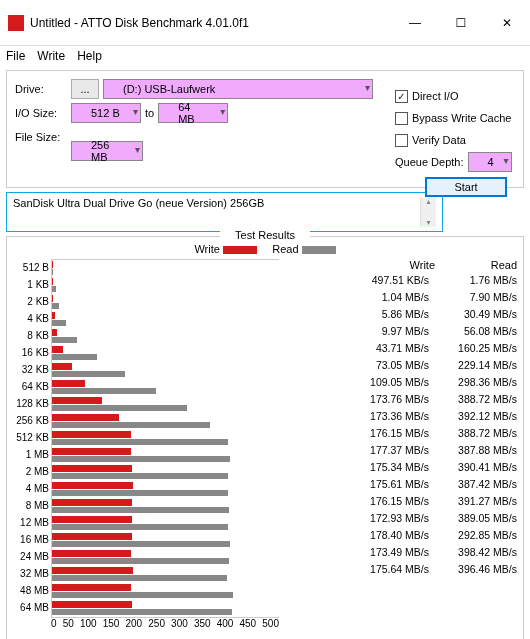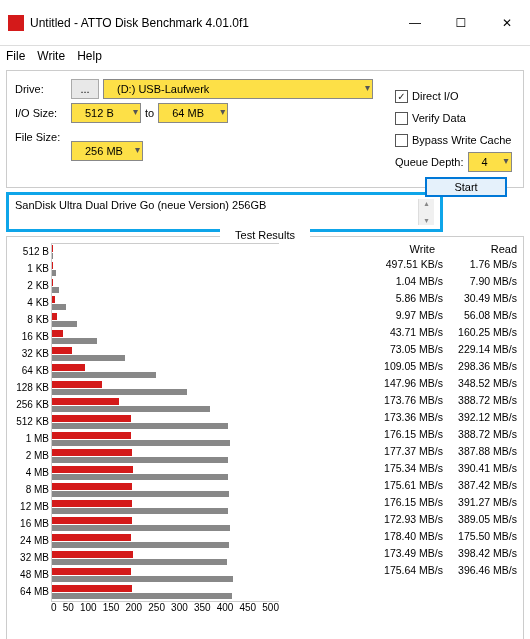--- a/index.html
+++ b/index.html
@@ -11,33 +11,33 @@
   .win-controls { display: flex; height: 100%; }
   .win-btn { width: 46px; display: flex; align-items: center; justify-content: center; font-size: 12px; font-family: sans-serif; }
   
   .menubar { display: flex; height: 20px; align-items: center; padding: 0 6px; gap: 12px; font-size: 12px; }
   
   .groupbox { border: 1px solid #ccc; margin: 4px 6px; padding: 6px 8px; position: relative; }
   
   .config-row { display: flex; align-items: center; height: 24px; gap: 4px; }
   .config-label { width: 52px; }
   .drive-browse { width: 28px; height: 20px; border: 1px solid #aaa; background: #e8e8e8; text-align: center; line-height: 18px; }
-  .combo { border: 1px solid #888; background: #fde047; height: 20px; display: flex; align-items: center; padding: 0 13px; position: relative; }
+  .combo { border: 1px solid #888; background: #f0abfc; height: 20px; display: flex; align-items: center; padding: 0 19px; position: relative; }
   .combo-arrow { position: absolute; right: 2px; top: 2px; font-size: 10px; color: #555; }
   .drive-combo { width: 270px; }
   .size-combo { width: 70px; }
   .fsize-combo { width: 72px; margin-top: 27px; }
   
   .options-col { position: absolute; left: 388px; top: 14px; width: 120px; }
   .opt-row { display: flex; align-items: center; height: 22px; gap: 4px; }
   .chk { width: 13px; height: 13px; border: 1px solid #555; display: inline-flex; align-items: center; justify-content: center; font-size: 10px; color: #222; }
   .qd-combo { width: 44px; }
   .start-btn { width: 82px; height: 20px; border: 2px solid #0078d7; background: #e5f1fb; text-align: center; line-height: 16px; margin-top: 4px; margin-left: 30px; }
   
-  .device-box { border: 3px solid #0ea5e9; margin: 4px 6px; padding: 4px 6px; height: 40px; display: flex; justify-content: space-between; width: 437px; }
+  .device-box { border: 1px solid #0ea5e9; margin: 4px 6px; padding: 4px 6px; height: 40px; display: flex; justify-content: space-between; width: 437px; }
   .scroll-vert { width: 16px; background: #f0f0f0; border-left: 1px solid #ddd; display: flex; flex-direction: column; align-items: center; justify-content: space-between; font-size: 8px; color: #888; }
   
   .results-box { border: 1px solid #ccc; margin: 4px 6px; padding: 4px 6px 8px 6px; }
   .results-title { text-align: center; background: #fff; width: 90px; margin: -12px auto 2px auto; font-size: 11px; }
   .legend { text-align: center; margin: 2px 0 4px 0; }
   .legend span { display: inline-block; }
   .leg-write { width: 34px; height: 8px; background: #d41a1a; vertical-align: middle; }
   .leg-read { width: 34px; height: 8px; background: #888; vertical-align: middle; }
   
   .chart-body { display: flex; }
@@ -46,21 +46,21 @@
   .bars-area { width: 228px; border: 1px solid #ccc; border-right: none; position: relative; }
   .bar-row { height: 17px; position: relative; }
   .bar-write { position: absolute; top: 1px; height: 7px; background: #d41a1a; left: 0; }
   .bar-read  { position: absolute; top: 9px; height: 6px; background: #888; left: 0; }
   .x-axis { display: flex; font-size: 10px; margin-left: 38px; width: 228px; justify-content: space-between; }
   .x-label { text-align: right; margin-left: 38px; width: 228px; font-size: 10px; margin-top: 40px; }
   
   .data-side { flex: 1; padding-left: 6px; font-size: 10.5px; }
   .data-header { display: flex; justify-content: flex-end; gap: 10px; font-size: 11px; }
   .data-header span { width: 72px; text-align: right; }
-  .data-row { display: flex; justify-content: flex-end; gap: 2px; height: 17px; align-items: center; }
+  .data-row { display: flex; justify-content: flex-end; gap: 16px; height: 17px; align-items: center; }
   .data-row span { width: 72px; text-align: right; }
   
   .radio-row { text-align: right; margin-top: 4px; font-size: 11px; }
 </style>
 </head>
 <body>
 
 <div class="titlebar">
   <div class="titlebar-icon"></div>
   <div class="titlebar-text">Untitled - ATTO Disk Benchmark 4.01.0f1</div>
@@ -106,25 +106,25 @@
     </div>
   </div>
 
   <div class="options-col">
     <div class="opt-row">
       <span class="chk">✓</span>
       <span>Direct I/O</span>
     </div>
     <div class="opt-row">
       <span class="chk"></span>
-      <span>Verify Data</span>
+      <span>Bypass Write Cache</span>
     </div>
     <div class="opt-row">
       <span class="chk"></span>
-      <span>Bypass Write Cache</span>
+      <span>Verify Data</span>
     </div>
     <div class="opt-row">
       <span style="white-space:nowrap;">Queue Depth:</span>
       <div class="combo qd-combo">
         <span>4</span>
         <span class="combo-arrow">▾</span>
       </div>
     </div>
     <div class="start-btn">Start</div>
   </div>
@@ -133,20 +133,25 @@
 <div class="device-box">
   <span>SanDisk Ultra Dual Drive Go (neue Version) 256GB</span>
   <div class="scroll-vert">
       <span>▴</span>
       <span>▾</span>
     </div>
 </div>
 
 <div class="results-box">
   <div class="results-title">Test Results</div>
+  <div class="legend">
+    <span>Write</span> <span class="leg-write"></span>
+    &nbsp;&nbsp;&nbsp;
+    <span>Read</span> <span class="leg-read"></span>
+  </div>
 
   <div class="chart-body">
     <div class="y-labels" id="y-labels">
         <div>512 B</div>
         <div>1 KB</div>
         <div>2 KB</div>
         <div>4 KB</div>
         <div>8 KB</div>
         <div>16 KB</div>
         <div>32 KB</div>
@@ -279,24 +284,20 @@
           </div>
           <div class="data-row">
             <span>73.05 MB/s</span>
             <span>229.14 MB/s</span>
           </div>
           <div class="data-row">
             <span>109.05 MB/s</span>
             <span>298.36 MB/s</span>
           </div>
           <div class="data-row">
-            <span>147.96 MB/s</span>
-            <span>348.52 MB/s</span>
-          </div>
-          <div class="data-row">
             <span>173.76 MB/s</span>
             <span>388.72 MB/s</span>
           </div>
           <div class="data-row">
             <span>173.36 MB/s</span>
             <span>392.12 MB/s</span>
           </div>
           <div class="data-row">
             <span>176.15 MB/s</span>
             <span>388.72 MB/s</span>
@@ -316,21 +317,21 @@
           <div class="data-row">
             <span>176.15 MB/s</span>
             <span>391.27 MB/s</span>
           </div>
           <div class="data-row">
             <span>172.93 MB/s</span>
             <span>389.05 MB/s</span>
           </div>
           <div class="data-row">
             <span>178.40 MB/s</span>
-            <span>175.50 MB/s</span>
+            <span>292.85 MB/s</span>
           </div>
           <div class="data-row">
             <span>173.49 MB/s</span>
             <span>398.42 MB/s</span>
           </div>
           <div class="data-row">
             <span>175.64 MB/s</span>
             <span>396.46 MB/s</span>
           </div>
         </div>

